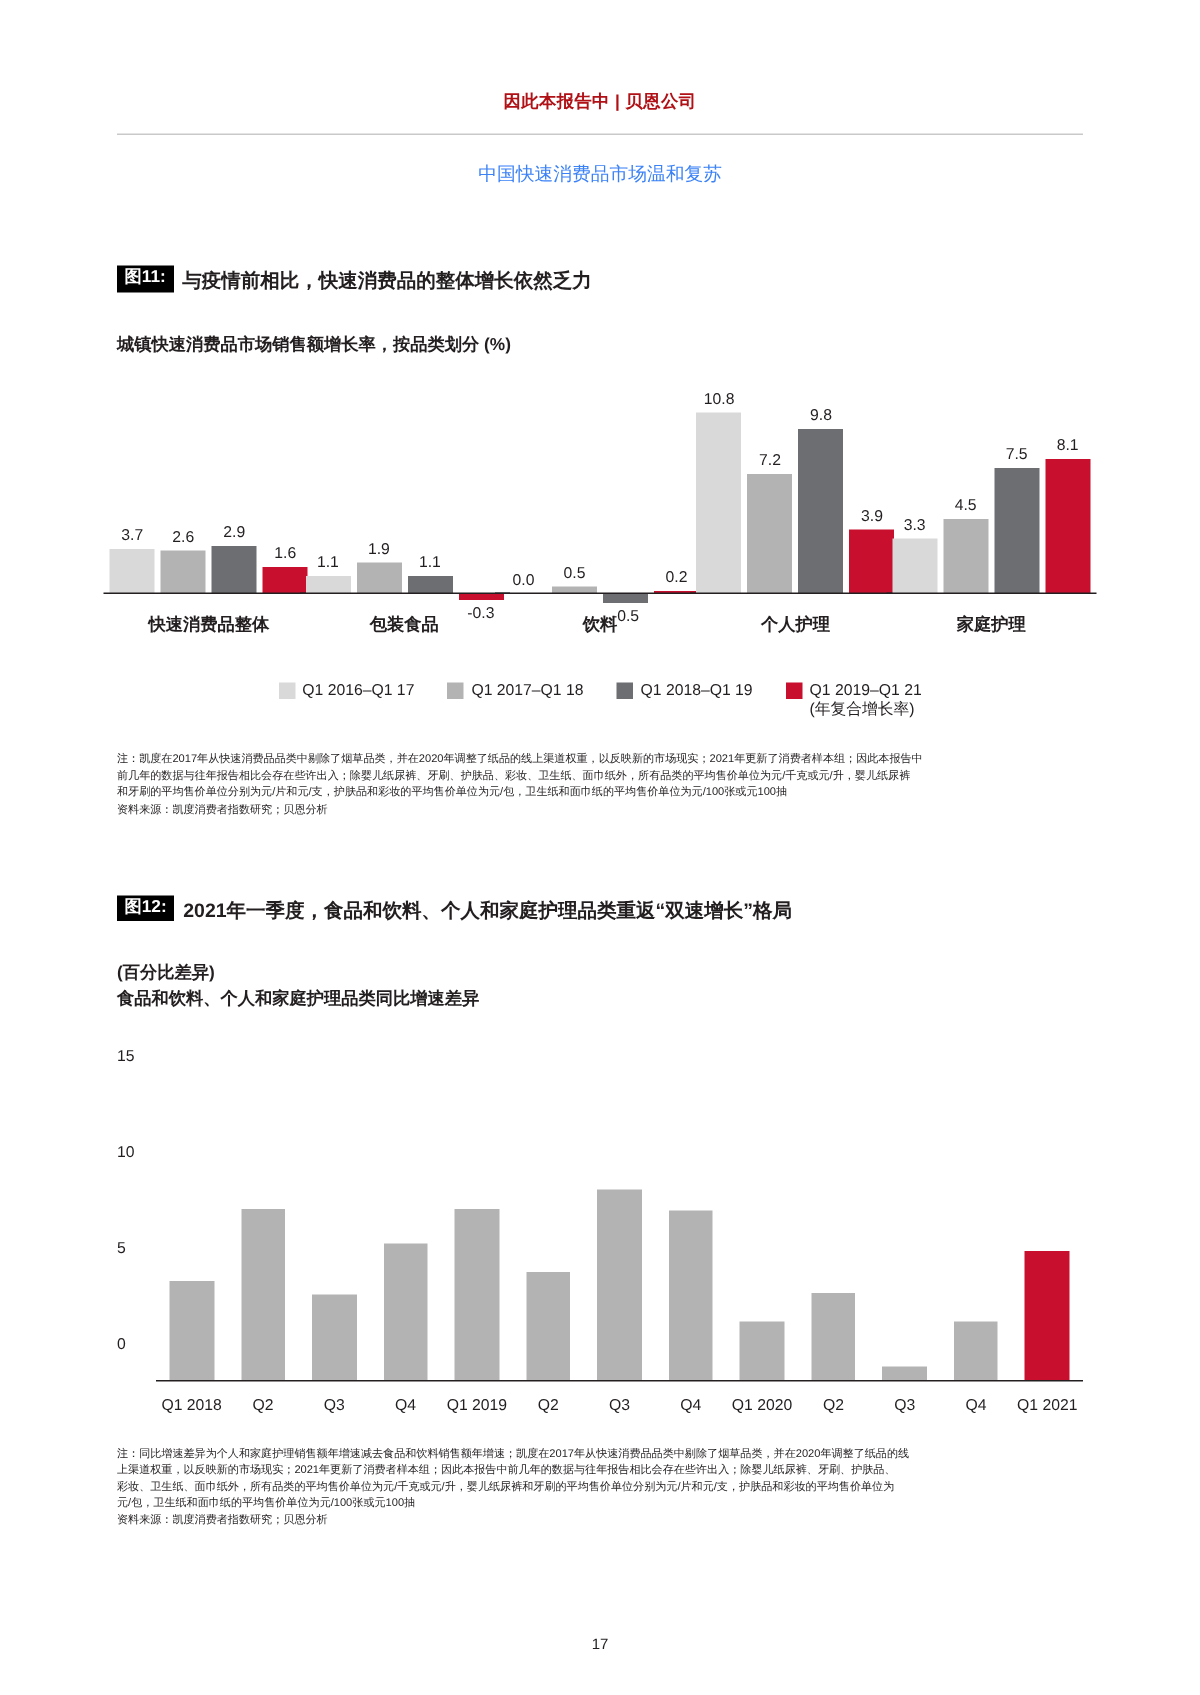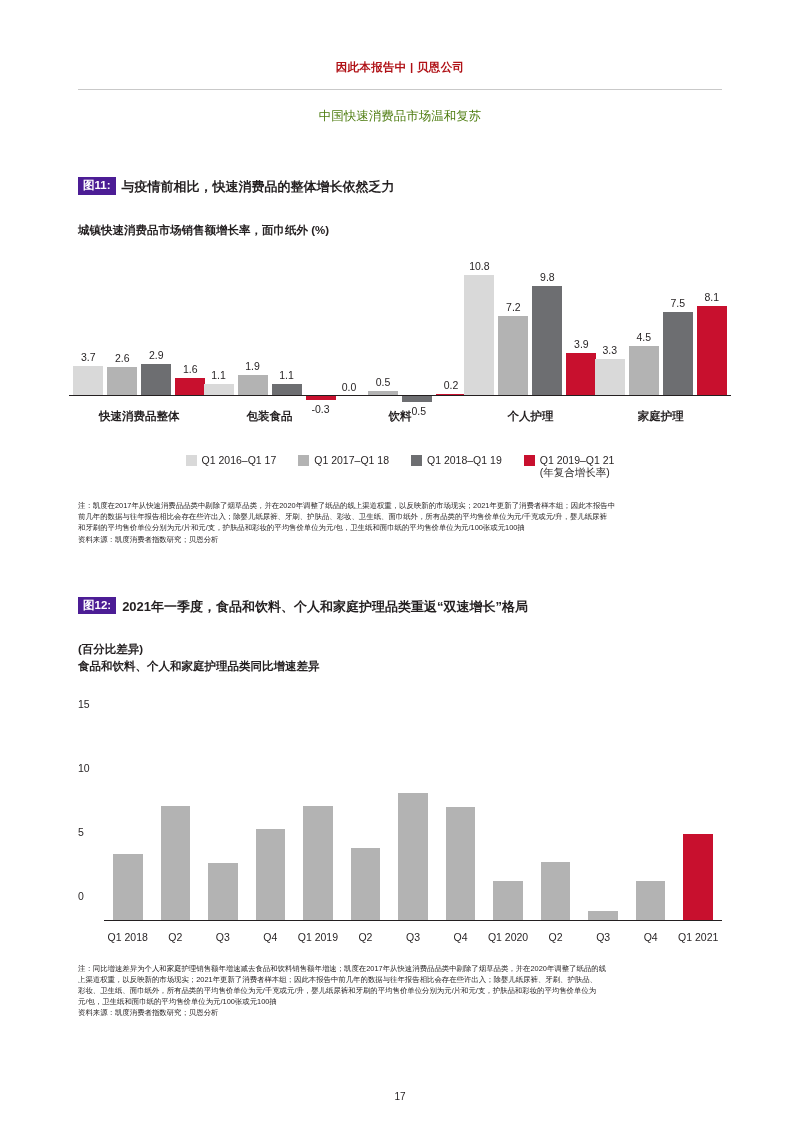--- a/index.html
+++ b/index.html
@@ -35,31 +35,31 @@
     letter-spacing: 0.3px;
   }
   .header-rule {
     margin-top: 14px;
     border-top: 1px solid #c9c9c9;
   }
   .doc-subtitle {
     margin-top: 18px;
     text-align: center;
     font-size: 12.5px;
-    color: #4d7c0f;
+    color: #3b82f6;
   }
 
   
   .fig-title-row {
     display: flex;
     align-items: flex-start;
     margin-top: 52px;
   }
   .fig-tag {
-    background: #4c1d95;
+    background: #000000;
     color: #ffffff;
     font-size: 11.5px;
     font-weight: bold;
     padding: 2px 5px 3px 5px;
     line-height: 1.1;
     white-space: nowrap;
   }
   .fig-title-text {
     font-size: 13px;
     font-weight: bold;
@@ -209,21 +209,21 @@
   <div class="header">
     <div class="header-title">因此本报告中 | 贝恩公司</div>
     <div class="header-rule"></div>
     <div class="doc-subtitle">中国快速消费品市场温和复苏</div>
   </div>
 
   <div class="fig-title-row">
     <span class="fig-tag">图11:</span>
     <span class="fig-title-text">与疫情前相比，快速消费品的整体增长依然乏力</span>
   </div>
-  <div class="chart-subtitle">城镇快速消费品市场销售额增长率，面巾纸外 (%)</div>
+  <div class="chart-subtitle">城镇快速消费品市场销售额增长率，按品类划分 (%)</div>
 
   <div class="chart1">
     <div class="c1-plot" id="c1plot">
         <div class="group" style="left: 0px; width: 122.4px;">
           <div class="bar" style="left: -4.8px; width: 30px; height: 30.24px; background: rgb(217, 217, 217); bottom: 56px;"></div>
           <div class="bar-label" style="left: -9.8px; width: 40px; bottom: 89.24px;">3.7</div>
           <div class="bar" style="left: 29.2px; width: 30px; height: 29.12px; background: rgb(179, 179, 179); bottom: 56px;"></div>
           <div class="bar-label" style="left: 24.2px; width: 40px; bottom: 88.12px;">2.6</div>
           <div class="bar" style="left: 63.2px; width: 30px; height: 32.48px; background: rgb(109, 110, 113); bottom: 56px;"></div>
           <div class="bar-label" style="left: 58.2px; width: 40px; bottom: 91.48px;">2.9</div>

